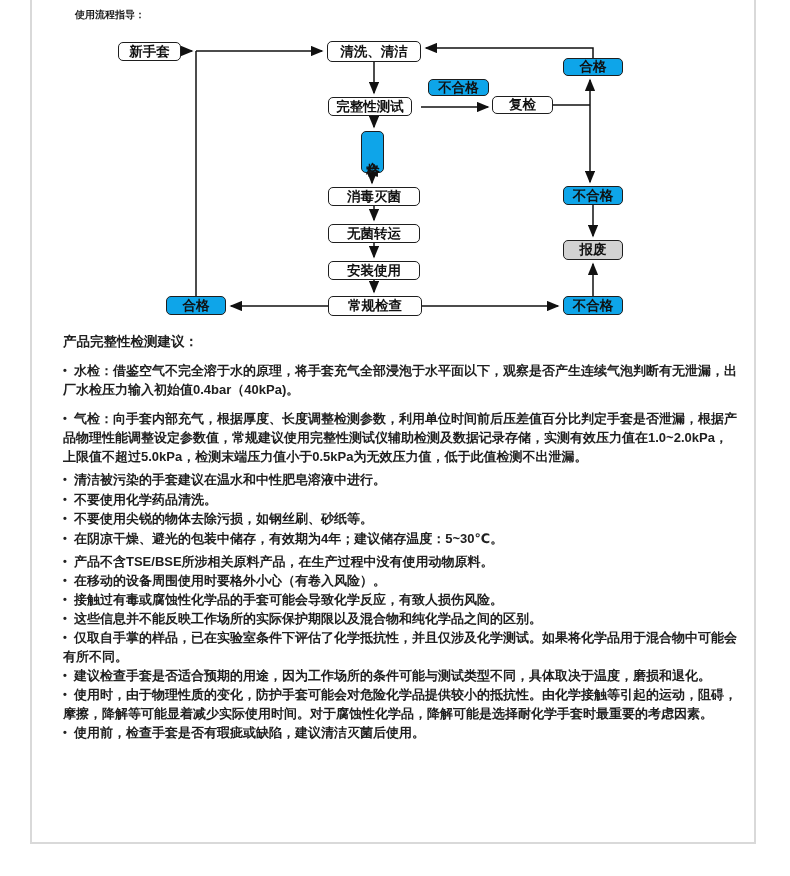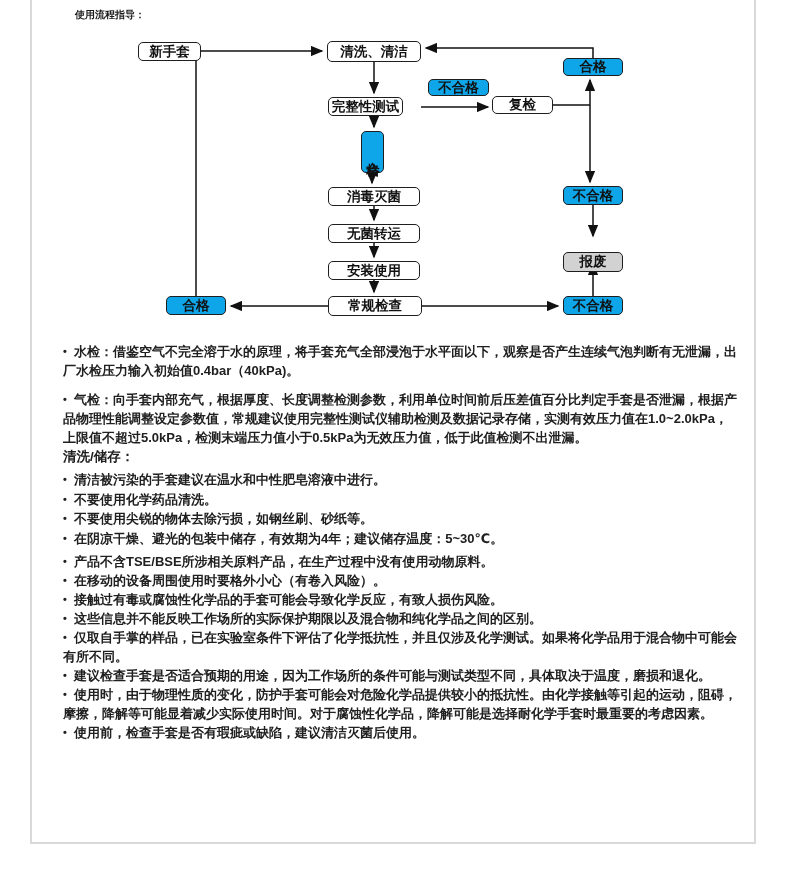--- a/index.html
+++ b/index.html
@@ -69,42 +69,42 @@
     <line x1="374" y1="206" x2="374" y2="220" marker-end="url(#ah)"></line>
     <line x1="374" y1="243" x2="374" y2="257" marker-end="url(#ah)"></line>
     <line x1="374" y1="280" x2="374" y2="292" marker-end="url(#ah)"></line>
     <line x1="328" y1="306" x2="231" y2="306" marker-end="url(#ah)"></line>
     <line x1="422" y1="306" x2="558" y2="306" marker-end="url(#ah)"></line>
     <line x1="593" y1="205" x2="593" y2="236" marker-end="url(#ah)"></line>
     <line x1="593" y1="296" x2="593" y2="264" marker-end="url(#ah)"></line>
   </g>
 </svg>
 
-<div class="node" style="left:118px;top:42px;width:63px;height:19px;margin-left:20px;">新手套</div>
+<div class="node" style="left:118px;top:42px;width:63px;height:19px;">新手套</div>
 <div class="node" style="left:327px;top:41px;width:94px;height:21px;">清洗、清洁</div>
 <div class="node gray" style="left:563px;top:58px;width:60px;height:18px;">合格</div>
 <div class="node gray" style="left:428px;top:79px;width:61px;height:17px;">不合格</div>
-<div class="node" style="left:328px;top:97px;width:75px;height:19px;">完整性测试</div>
+<div class="node" style="left:328px;top:97px;width:84px;height:19px;">完整性测试</div>
 <div class="node" style="left:492px;top:96px;width:61px;height:18px;">复检</div>
 <div class="node gray vert" style="left:361px;top:131px;width:23px;height:42px;">合格</div>
 <div class="node" style="left:328px;top:187px;width:92px;height:19px;">消毒灭菌</div>
 <div class="node gray" style="left:563px;top:186px;width:60px;height:19px;">不合格</div>
 <div class="node" style="left:328px;top:224px;width:92px;height:19px;">无菌转运</div>
-<div class="node dark" style="left:563px;top:252px;width:60px;height:20px;">报废</div>
+<div class="node dark" style="left:563px;top:240px;width:60px;height:20px;">报废</div>
 <div class="node" style="left:328px;top:261px;width:92px;height:19px;">安装使用</div>
 <div class="node" style="left:328px;top:296px;width:94px;height:20px;">常规检查</div>
 <div class="node gray" style="left:166px;top:296px;width:60px;height:19px;">合格</div>
 <div class="node gray" style="left:563px;top:296px;width:60px;height:19px;">不合格</div>
 
 <div class="content">
 
+  <h2>产品完整性检测建议：</h2>
   <p class="blt"><span class="bm">•</span><span>水检：借鉴空气不完全溶于水的原理，将手套充气全部浸泡于水平面以下，观察是否产生连续气泡判断有无泄漏，出厂水检压力输入初始值0.4bar（40kPa)。</span></p>
   <p class="blt"><span class="bm">•</span><span>气检：向手套内部充气，根据厚度、长度调整检测参数，利用单位时间前后压差值百分比判定手套是否泄漏，根据产品物理性能调整设定参数值，常规建议使用完整性测试仪辅助检测及数据记录存储，实测有效压力值在1.0~2.0kPa，上限值不超过5.0kPa，检测末端压力值小于0.5kPa为无效压力值，低于此值检测不出泄漏。</span></p>
 
-  <h2 class="sec">清洗/储存：</h2>
   <ul class="plain">
     <li><span class="bm">•</span><span>清洁被污染的手套建议在温水和中性肥皂溶液中进行。</span></li>
     <li><span class="bm">•</span><span>不要使用化学药品清洗。</span></li>
     <li><span class="bm">•</span><span>不要使用尖锐的物体去除污损，如钢丝刷、砂纸等。</span></li>
     <li><span class="bm">•</span><span>在阴凉干燥、避光的包装中储存，有效期为4年；建议储存温度：5~30℃。</span></li>
   </ul>
 
   <ul class="plain tight">
     <li><span class="bm">•</span><span>产品不含TSE/BSE所涉相关原料产品，在生产过程中没有使用动物原料。</span></li>
     <li><span class="bm">•</span><span>在移动的设备周围使用时要格外小心（有卷入风险）。</span></li>

